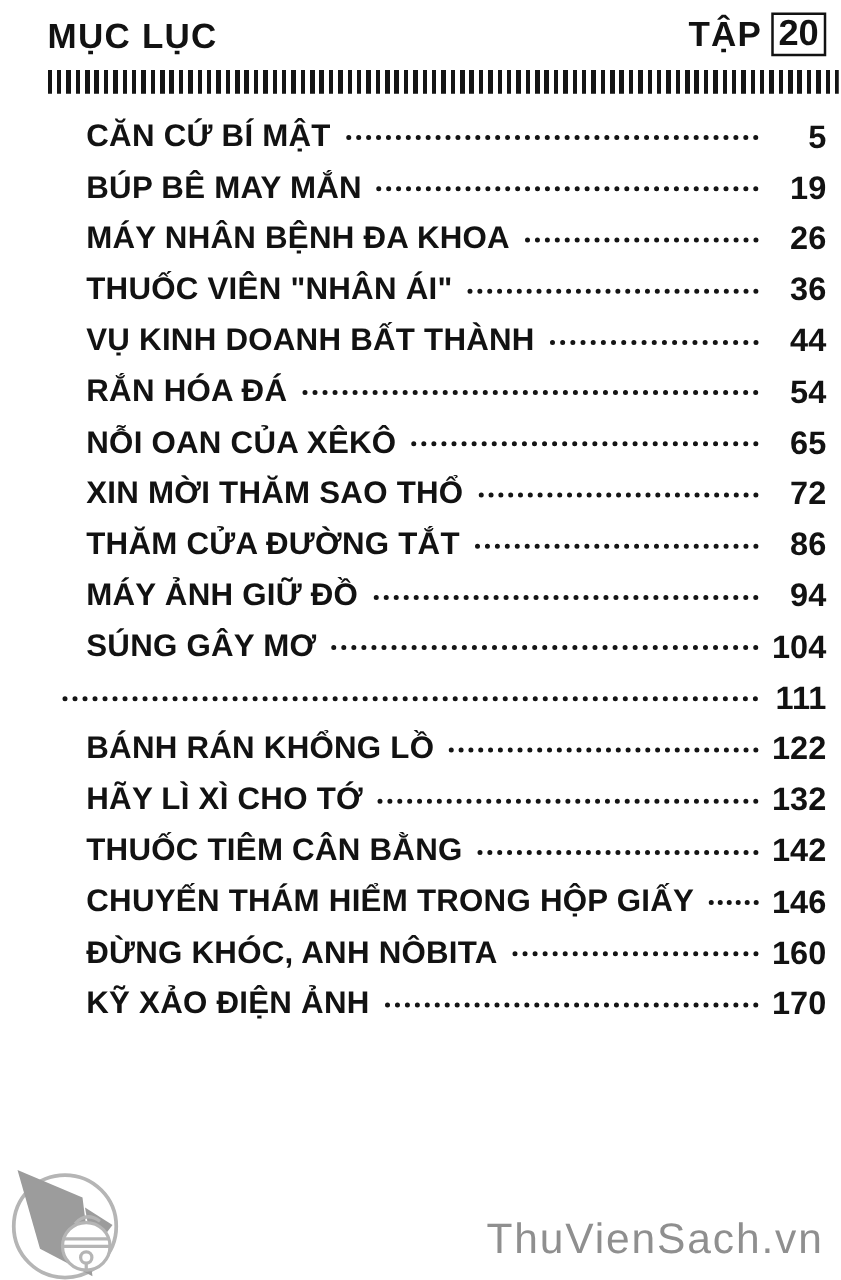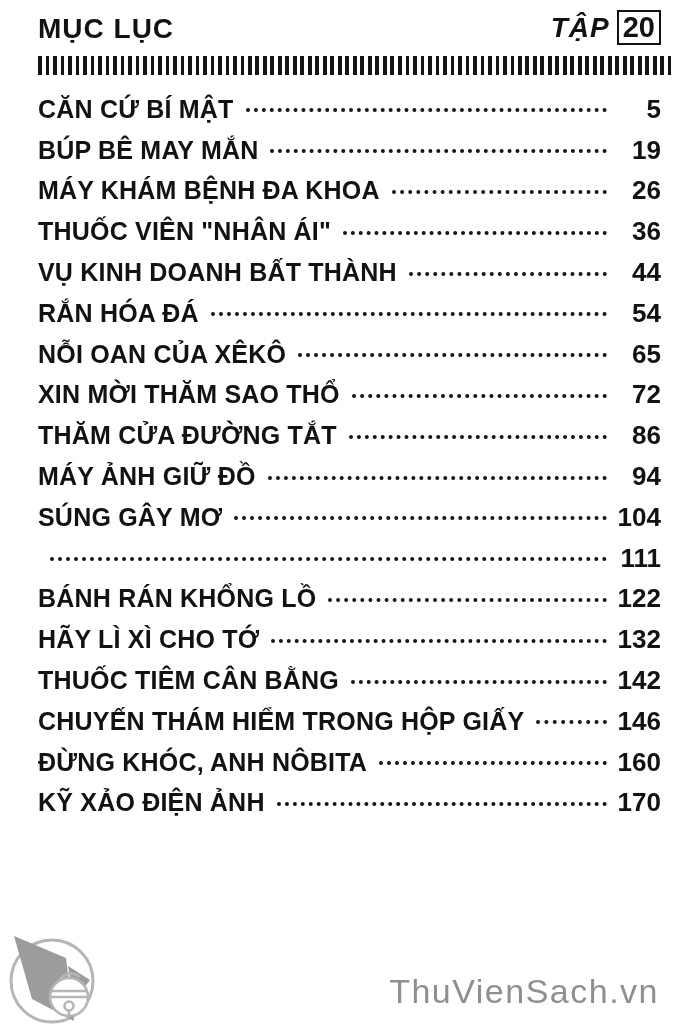--- a/index.html
+++ b/index.html
@@ -28,21 +28,20 @@
   }
   .vol {
     display: flex;
     align-items: center;
     gap: 7px;
   }
   .vol .vol-label {
     font-size: 28px;
     font-weight: 700;
     letter-spacing: 1px;
-    font-style: italic;
   }
   .vol .vol-num {
     font-size: 29px;
     font-weight: 700;
     border: 2.5px solid #121212;
     padding: 0 4px 1px 4px;
     line-height: 30px;
     display: inline-block;
   }
   
@@ -61,20 +60,21 @@
   .toc li {
     display: flex;
     align-items: center;
     height: 40.8px;
   }
   .entry-title {
     font-size: 25px;
     font-weight: 700;
     white-space: nowrap;
     letter-spacing: 0.2px;
+    margin-left: 31px;
   }
   .leader {
     flex: 1;
     height: 0;
     border-bottom: 4.5px dotted #141414;
     margin: 0 8px 0 12px;
     position: relative;
     top: 1px;
     min-width: 30px;
   }
@@ -124,21 +124,21 @@
     <span class="entry-page">5</span>
   </li>
 
   <li>
     <span class="entry-title">BÚP BÊ MAY MẮN</span>
     <span class="leader"></span>
     <span class="entry-page">19</span>
   </li>
 
   <li>
-    <span class="entry-title">MÁY KHÁM BỆNH ĐA KHOA</span>
+    <span class="entry-title">MÁY NHÂN BỆNH ĐA KHOA</span>
     <span class="leader"></span>
     <span class="entry-page">26</span>
   </li>
 
   <li>
     <span class="entry-title">THUỐC VIÊN "NHÂN ÁI"</span>
     <span class="leader"></span>
     <span class="entry-page">36</span>
   </li>
 

